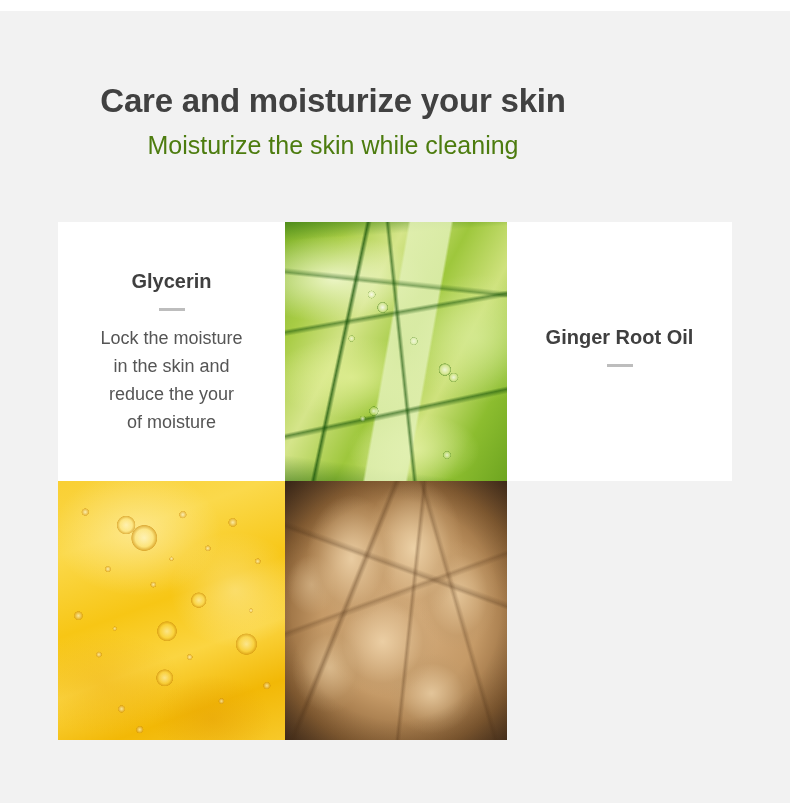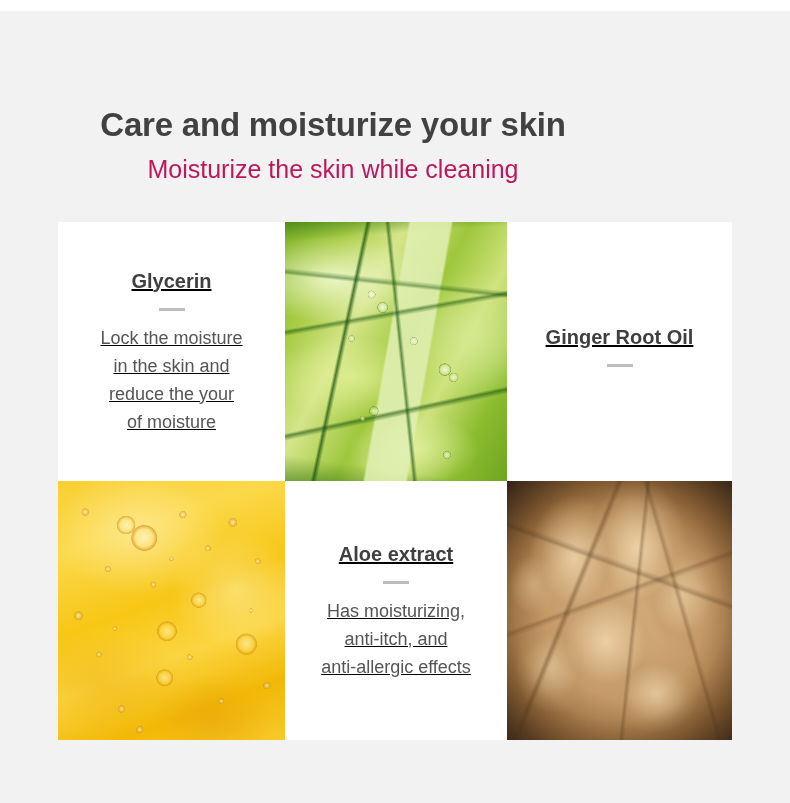--- a/index.html
+++ b/index.html
@@ -25,52 +25,51 @@
     top: 11px;
     width: 790px;
     height: 792px;
     background: #f2f2f2;
   }
 
   
   .heading-block {
     position: absolute;
     left: 0;
-    top: 104px;
+    top: 80px;
     width: 666px;
     text-align: center;
   }
   .main-title {
     margin: 0;
     font-size: 33px;
     font-weight: bold;
     color: #414141;
     letter-spacing: -0.2px;
     line-height: 42px;
   }
   .sub-title {
     margin: 0;
     padding-top: 6px;
     font-size: 25px;
     font-weight: normal;
-    color: #be185d;
+    color: #4d7c0f;
     line-height: 34px;
   }
 
   
   .grid {
     position: absolute;
     left: 58px;
     top: 222px;
     width: 674px;
     height: 518px;
     display: grid;
     grid-template-columns: 227px 222px 225px;
     grid-template-rows: 259px 259px;
-    text-decoration: underline;
   }
   .cell {
     position: relative;
     overflow: hidden;
   }
 
   
   .text-card {
     background: #ffffff;
     display: flex;
@@ -255,27 +254,20 @@
       <div class="card-rule"></div>
     </div>
 
     <div class="cell photo">
       <div class="photo-layer oil-base"></div>
       <div class="photo-layer oil-glow"></div>
       <div class="photo-layer oil-bubbles-lg"></div>
       <div class="photo-layer oil-bubbles-sm"></div>
     </div>
 
-    <div class="cell text-card">
-      <div class="card-title">Aloe extract</div>
-      <div class="card-rule"></div>
-      <div class="card-body">Has moisturizing,
-anti-itch, and
-anti-allergic effects</div>
-    </div>
 
     <div class="cell photo">
       <div class="photo-layer ginger-base"></div>
       <div class="photo-layer ginger-lobes"></div>
       <div class="photo-layer ginger-creases"></div>
       <div class="photo-layer ginger-vignette"></div>
     </div>
 
   </div>
 </div>

